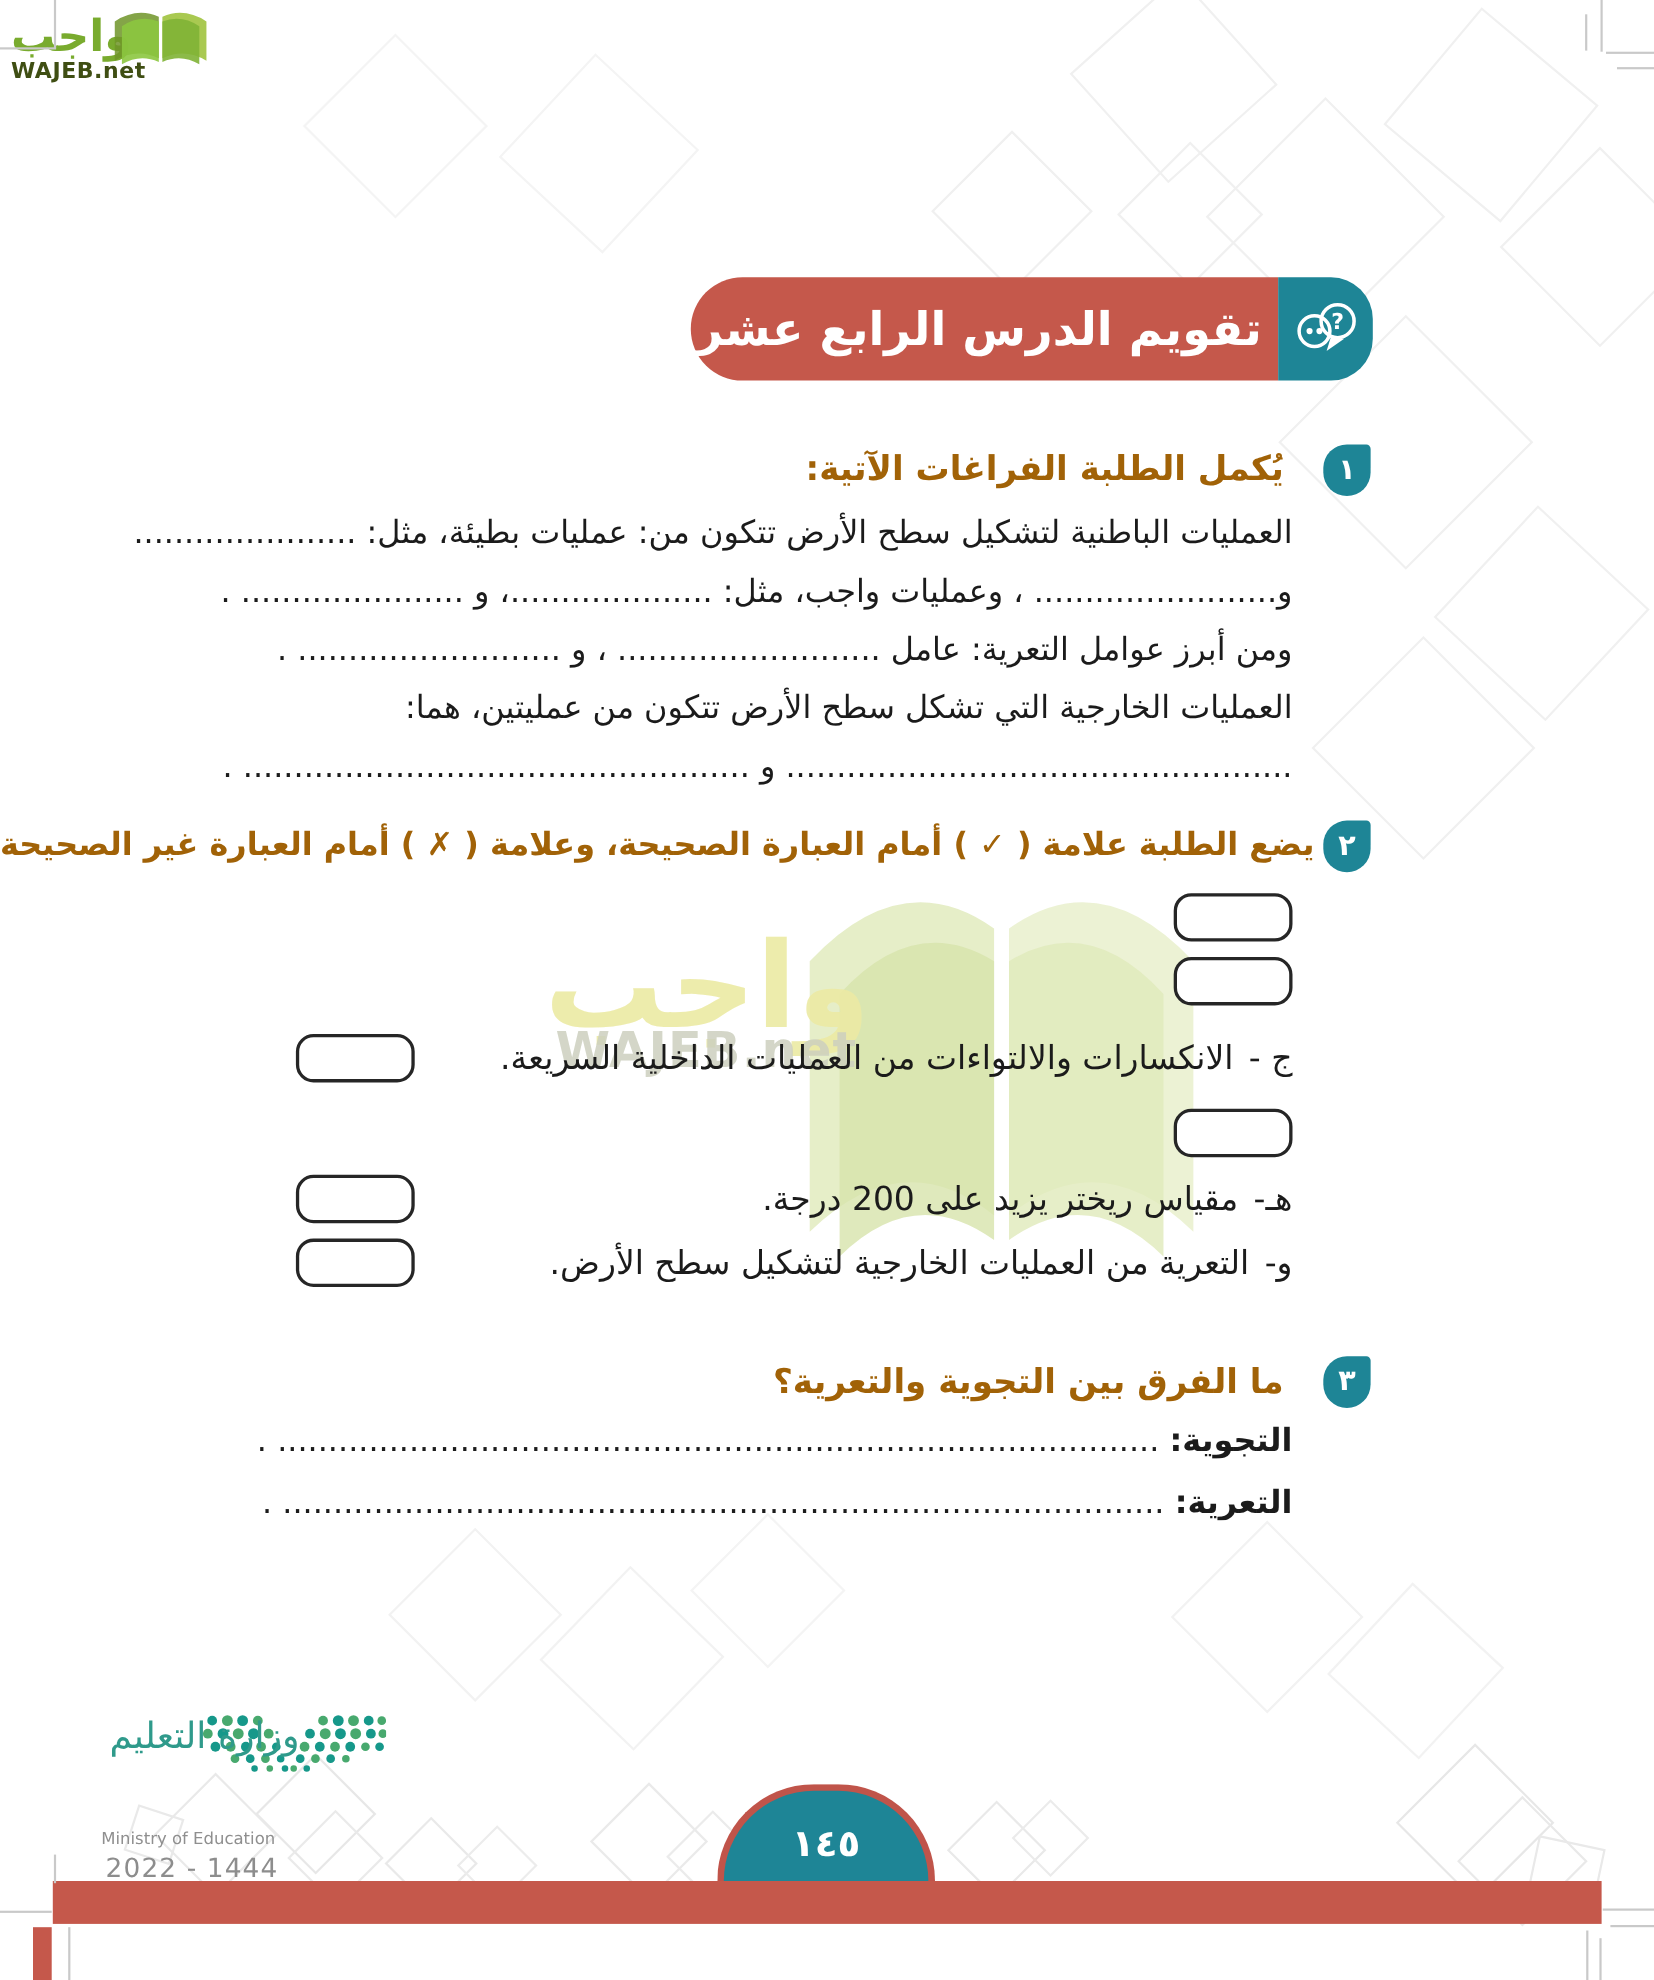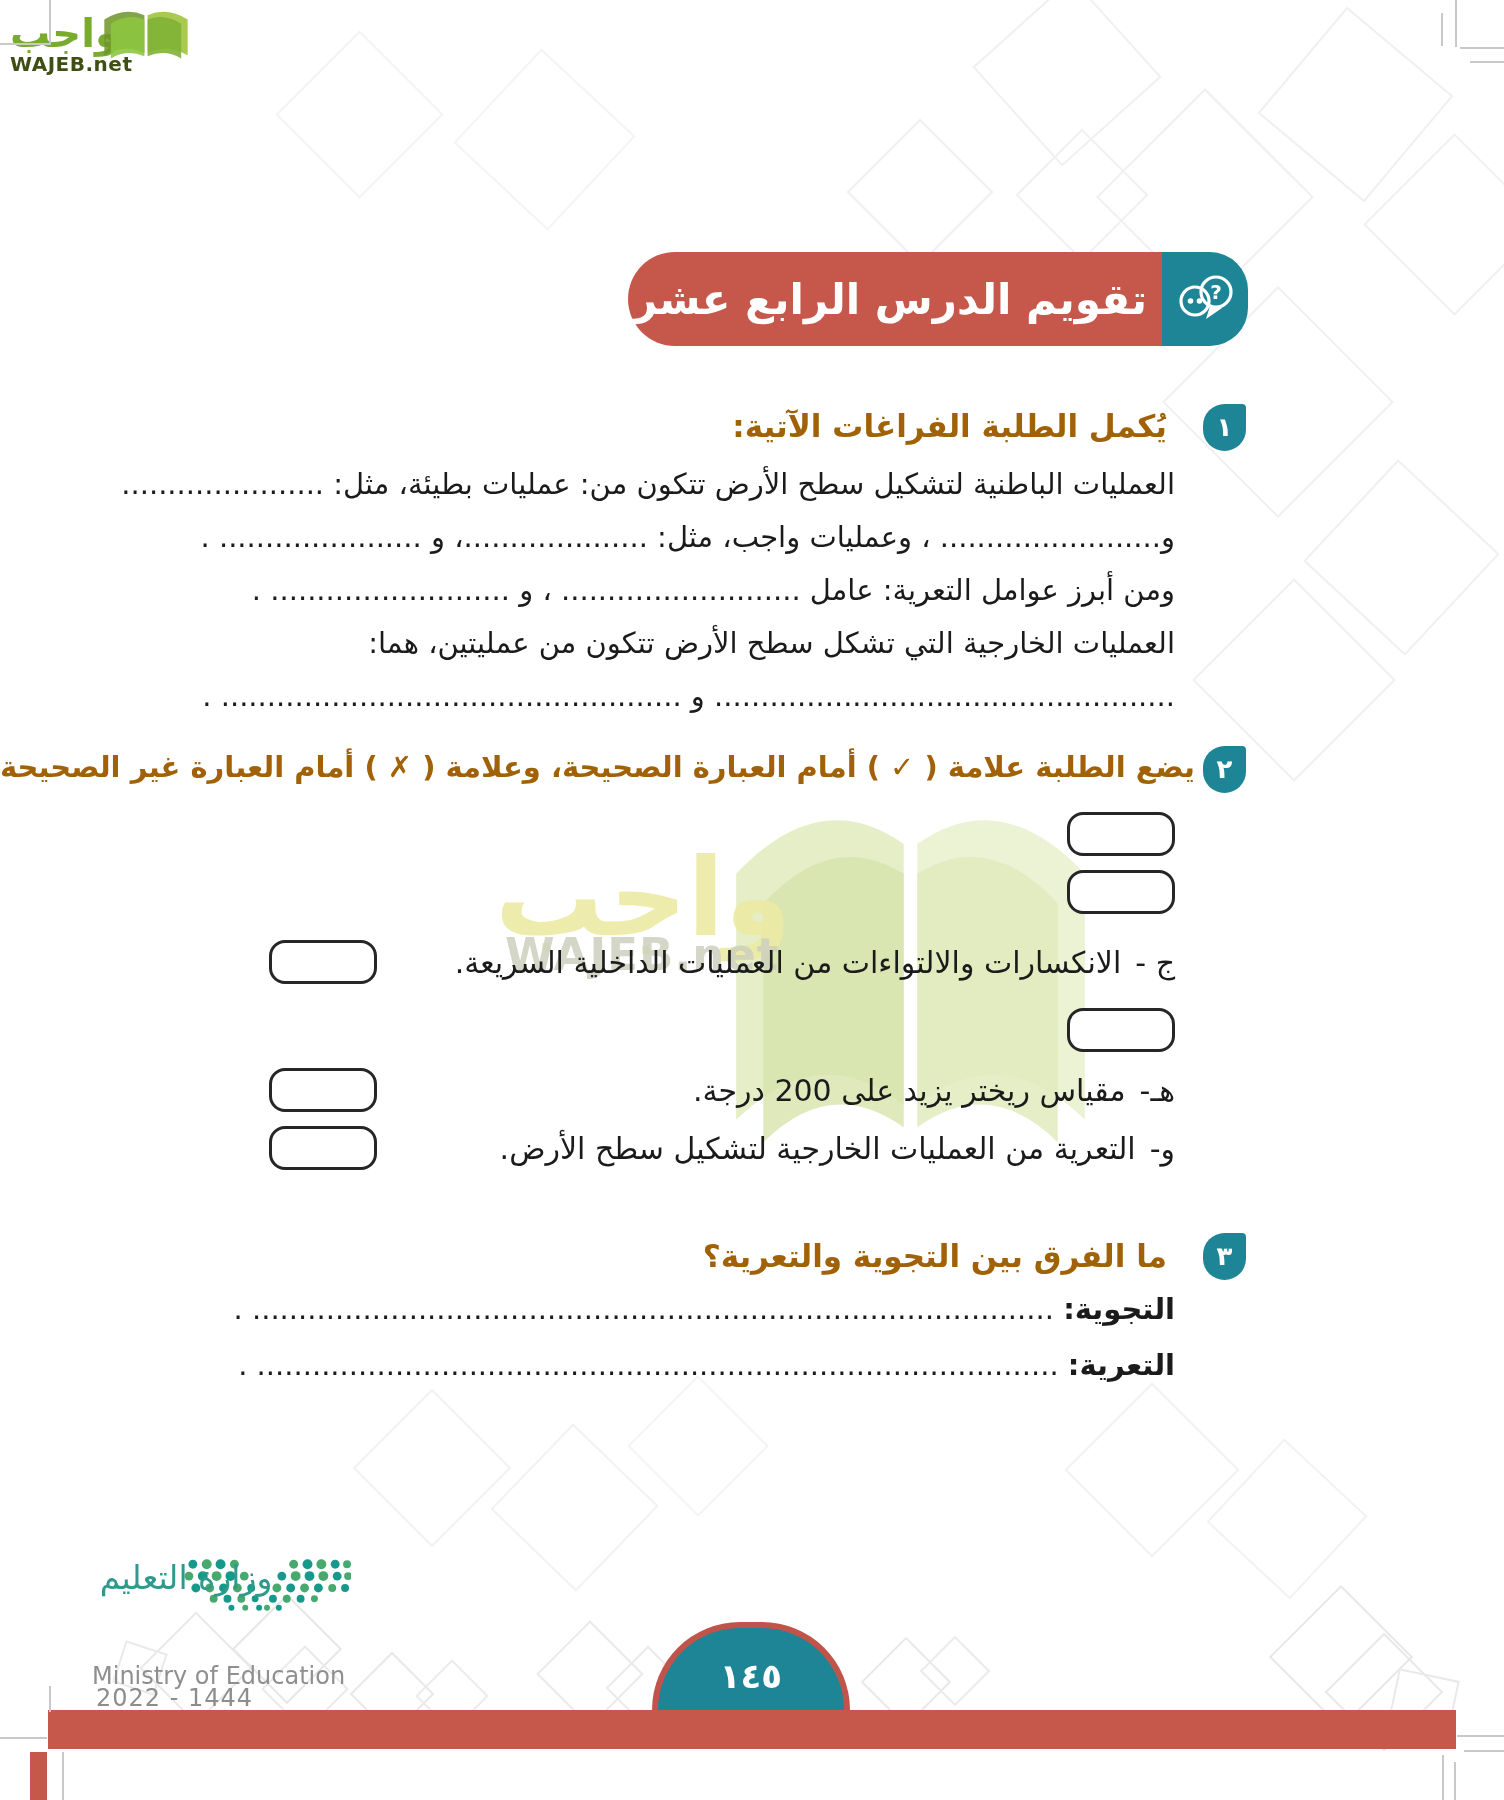--- a/index.html
+++ b/index.html
@@ -40,21 +40,21 @@
   .q3line .term{font-weight:bold;}
   
   .footer-bar{position:absolute;left:48px;top:1710px;width:1408px;height:39px;background:#c5584b;z-index:5;}
   .footer-stripe{position:absolute;left:30px;top:1752px;width:17px;height:48px;background:#c5584b;z-index:5;}
   .dome{position:absolute;left:652px;top:1622px;width:198px;height:88px;background:#1e8596;
         border:6px solid #c0544a;border-bottom:none;border-radius:105px 105px 0 0;box-sizing:border-box;
         z-index:6;text-align:center;}
   .dome span{display:inline-block;margin-top:28px;color:#fff;font-size:34px;font-weight:bold;}
   .ministry-ar{position:absolute;left:98px;top:1558px;width:176px;text-align:center;font-size:33px;
                color:#2f9a8b;direction:rtl;z-index:7;}
-  .ministry-en{position:absolute;left:92px;top:1662px;font-size:24px;color:#8f8f8f;z-index:7;}
+  .ministry-en{position:absolute;left:92px;top:1662px;font-size:15px;color:#8f8f8f;z-index:7;}
   .edition{position:absolute;left:96px;top:1684px;font-size:24px;color:#8d8d8d;letter-spacing:1px;z-index:7;}
   
   .logo-ar{position:absolute;left:10px;top:10px;font-size:40px;font-weight:bold;color:#79ab2e;z-index:8;direction:rtl;}
   .logo-en{position:absolute;left:10px;top:52px;font-size:20px;font-weight:bold;color:#3f4e13;letter-spacing:0.5px;z-index:8;}
   
   .wm-ar{position:absolute;left:495px;top:835px;font-size:108px;font-weight:bold;color:#eceaa4;opacity:.9;z-index:2;direction:rtl;}
   .wm-en{position:absolute;left:505px;top:928px;font-size:45px;font-weight:bold;color:#cdd0bf;opacity:.85;z-index:2;letter-spacing:1px;}
 </style>
 </head>
 <body>

